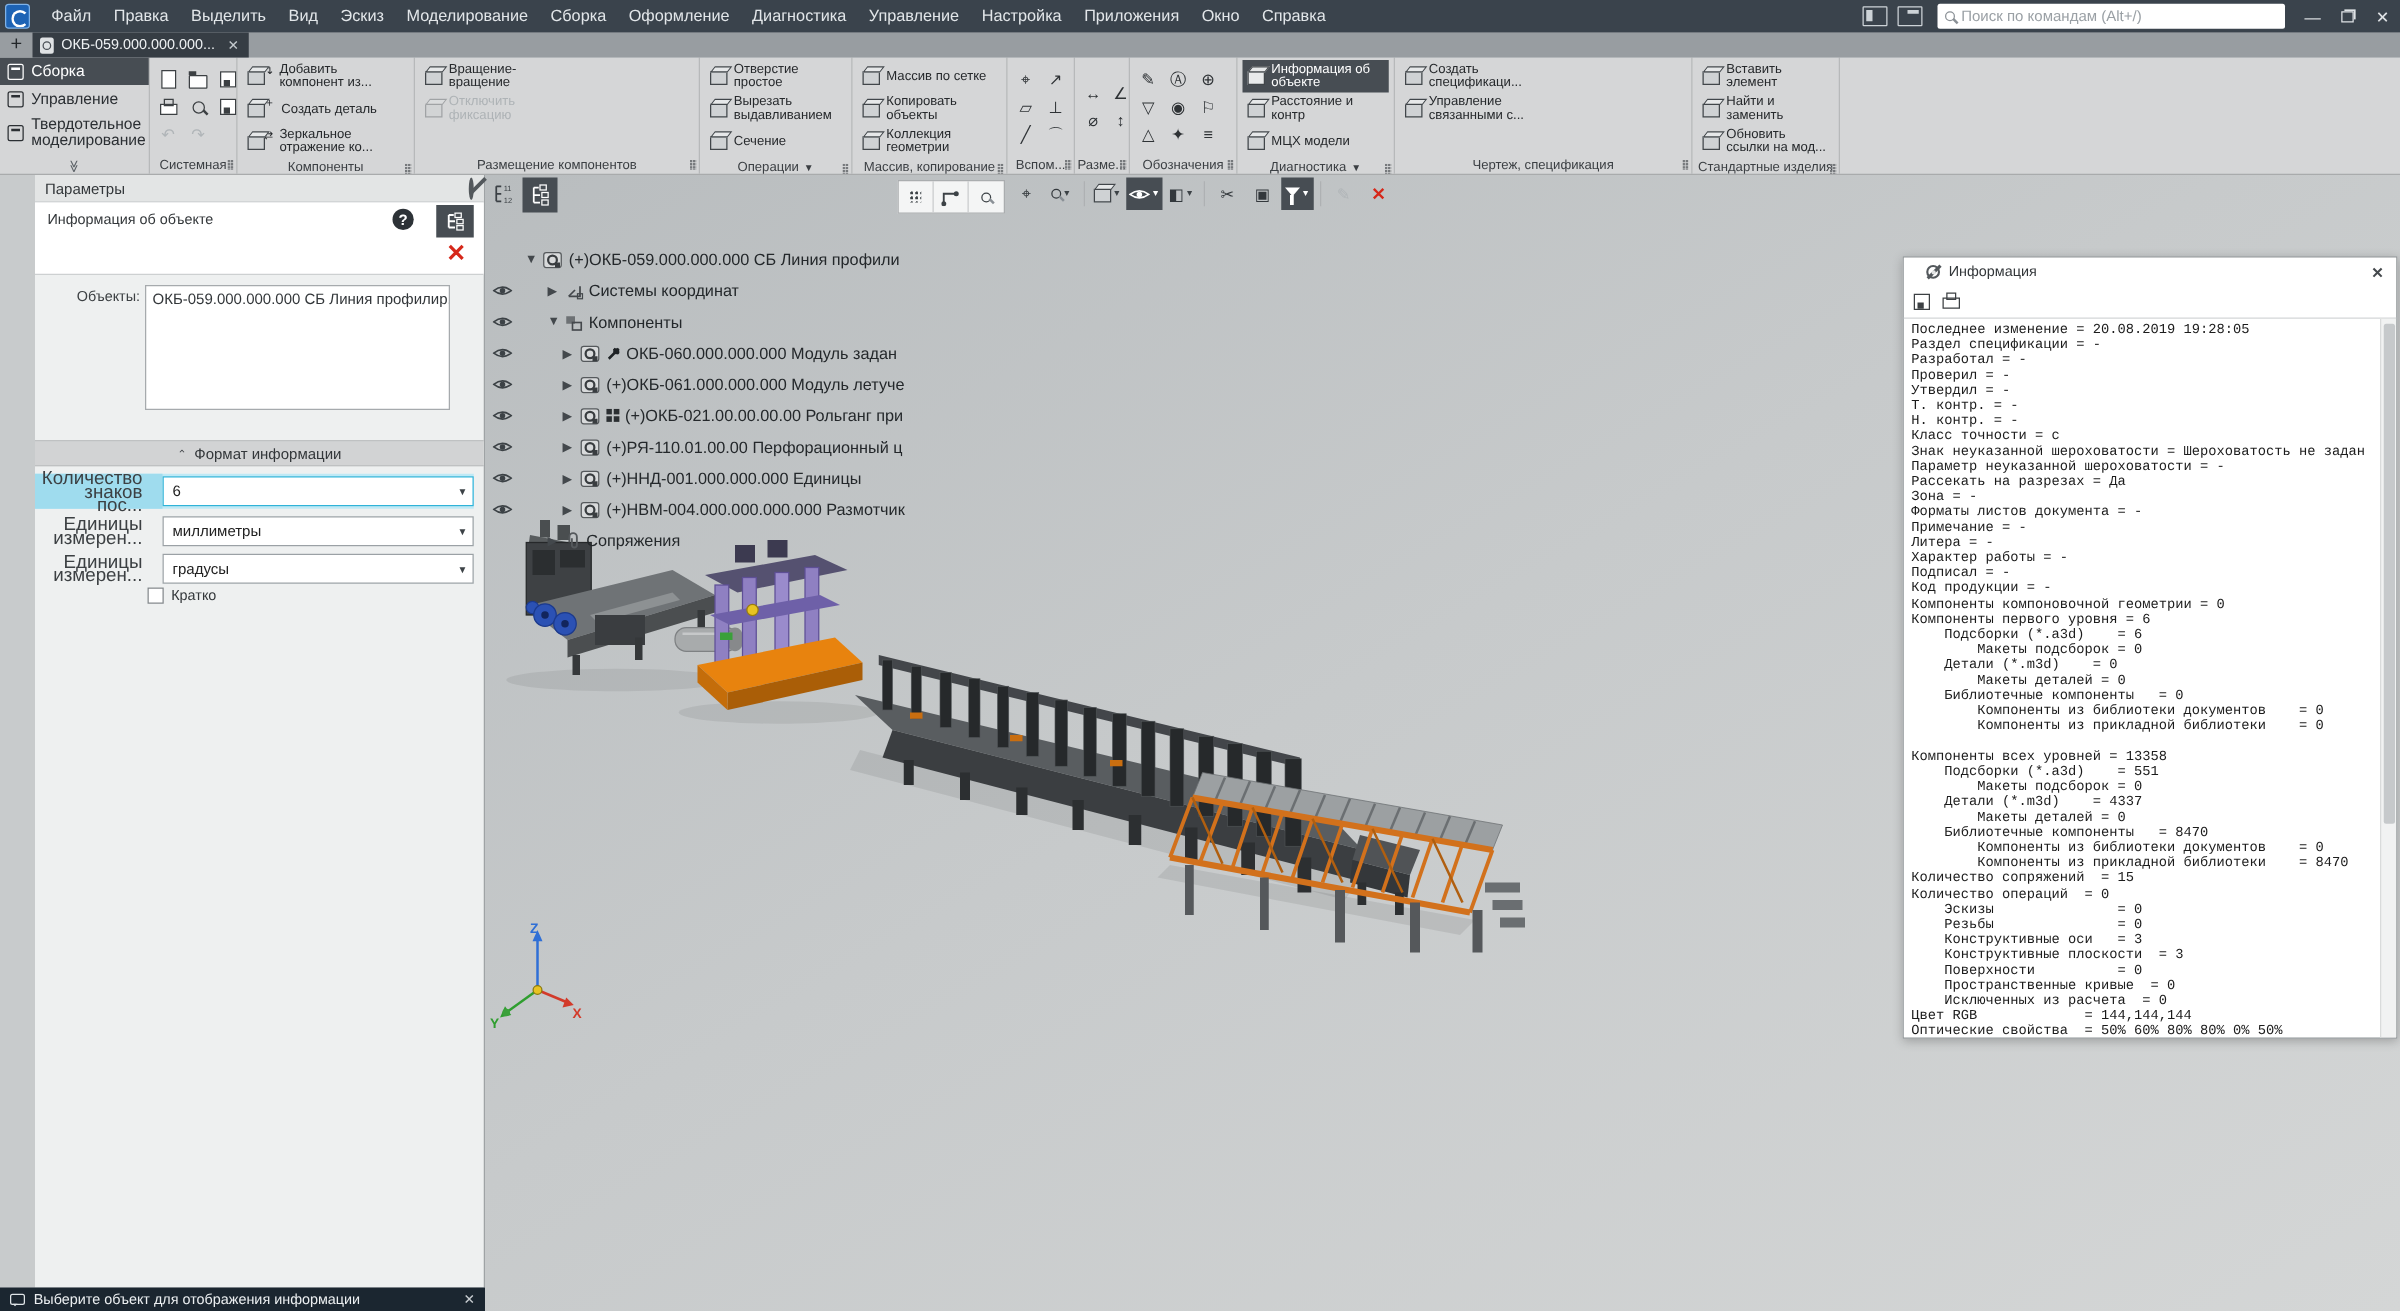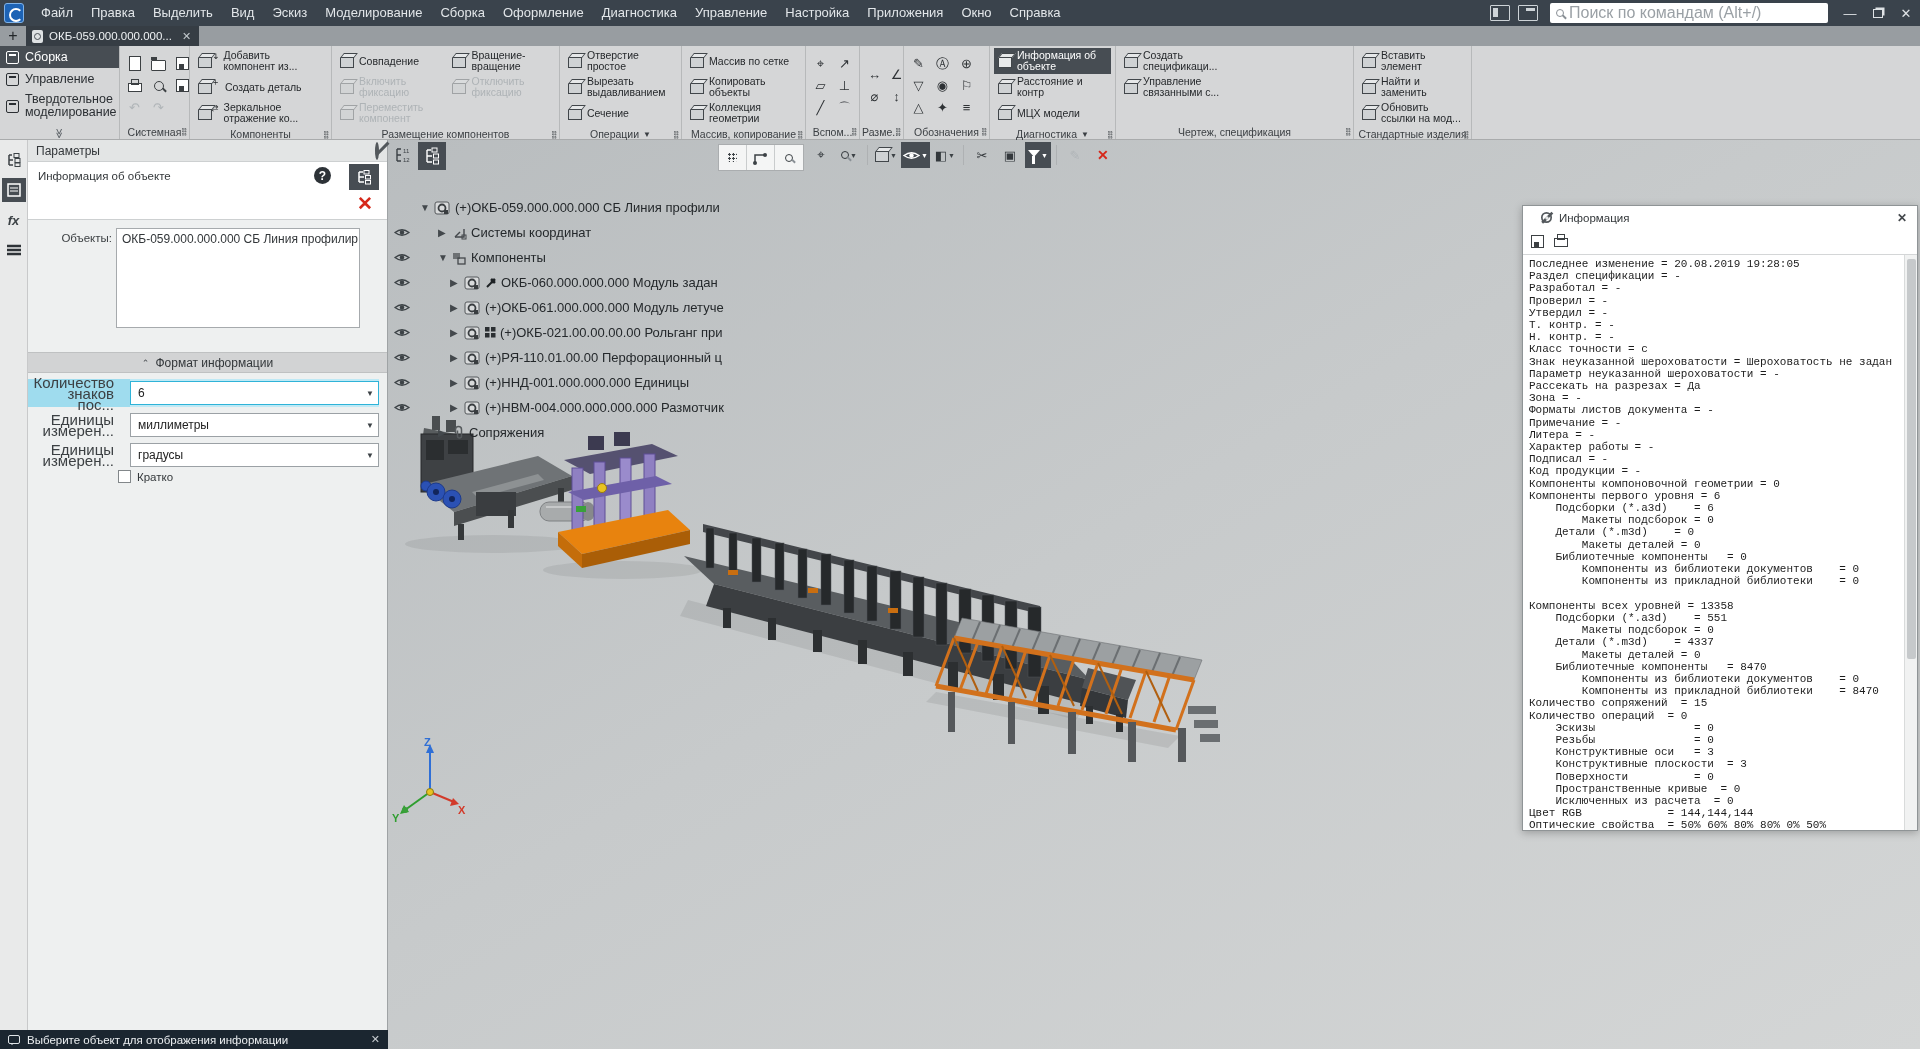--- a/index.html
+++ b/index.html
@@ -17,21 +17,21 @@
   .menu-item { padding:0 9px; height:26px; line-height:26px; cursor:default; }
   .mb-spacer { flex:1; }
   .mb-ic { width:20px; height:16px; margin:0 4px; border:1.5px solid #cdd3d7; border-radius:1px; position:relative; }
   .mb-ic::after { content:""; position:absolute; left:2px; top:2px; width:5px; height:9px; background:#cdd3d7; }
   .mb-ic2::after { left:auto; right:2px; width:9px; height:3px; }
   .searchbox { width:278px; height:20px; background:#fff; border-radius:2px; margin:0 8px;
                display:flex; align-items:center; padding:0 6px; gap:5px; }
   .mag { width:8px; height:8px; border:1.5px solid #8a9096; border-radius:50%; position:relative; flex:0 0 auto; }
   .mag::after { content:""; position:absolute; width:5px; height:1.5px; background:#8a9096;
                 transform:rotate(45deg); right:-4px; bottom:-1px; }
-  .searchbox input { border:none; outline:none; flex:1; font-size:16px; font-family:"Liberation Sans",sans-serif; color:#000000; }
+  .searchbox input { border:none; outline:none; flex:1; font-size:12px; font-family:"Liberation Sans",sans-serif; color:#000000; }
   .searchbox input::placeholder { color:#9aa0a5; }
   .wc { width:28px; height:26px; display:flex; align-items:center; justify-content:center; color:#dfe3e6; font-size:13px; }
   .wc-maxbox { width:10px; height:9px; border:1.5px solid #dfe3e6; box-shadow:2px -2px 0 -0.5px #dfe3e6; }
 
   
   .tabbar { position:absolute; left:0; top:26px; width:1920px; height:20px; background:#989da1;
             display:flex; align-items:stretch; z-index:59; }
   .tab-plus { width:26px; display:flex; align-items:center; justify-content:center; font-size:16px; color:#23272a; }
   .tab { background:#363d44; color:#eef1f3; display:flex; align-items:center; gap:6px;
          padding:0 8px 0 6px; font-size:11.5px; min-width:152px; }
@@ -307,34 +307,20 @@
       </div>
         </div>
       <div class="rg-label">
           <span>Компоненты</span>
           <span class="rg-dots"></span>
         </div>
     </div>
 
     <div class="rgroup" style="width:228px">
       <div class="rg-body">
-        <div class="rcol" style="width:112px">
-          <div class="rbtn">
-            <span class="cube3d"></span>
-            <span class="btext">Совпадение</span>
-            </div>
-          <div class="rbtn dis">
-            <span class="cube3d"></span>
-            <span class="btext">Включить фиксацию</span>
-            </div>
-          <div class="rbtn dis">
-            <span class="cube3d"></span>
-            <span class="btext">Переместить компонент</span>
-            </div>
-        </div>
         <div class="rcol" style="width:108px">
           <div class="rbtn">
             <span class="cube3d"></span>
             <span class="btext">Вращение-вращение</span>
             </div>
           <div class="rbtn dis">
             <span class="cube3d"></span>
             <span class="btext">Отключить фиксацию</span>
             </div>
         </div>
@@ -504,42 +490,20 @@
             </div>
       </div>
         </div>
       <div class="rg-label">
           <span>Стандартные изделия</span>
           <span class="rg-dots"></span>
         </div>
     </div>
   </div>
 
-  <div class="left-strip">
-    <div class="ls-btn">
-      <svg width="16" height="14">
-          <path d="M3,2 h3 M3,2 v10 M3,7 h4 M3,12 h4" stroke="#3c4246" stroke-width="1.5" fill="none"></path>
-          <rect x="8" y="0.5" width="5" height="4" fill="none" stroke="#3c4246"></rect>
-          <rect x="9" y="5.5" width="5" height="4" fill="none" stroke="#3c4246"></rect>
-          <rect x="9" y="10" width="5" height="3.5" fill="none" stroke="#3c4246"></rect>
-        </svg>
-    </div>
-    <div class="ls-btn pressed">
-      <svg width="14" height="14">
-          <rect x="1" y="1" width="12" height="12" fill="none" stroke="#fff" stroke-width="1.5"></rect>
-          <path d="M3,5 h8 M3,8 h8" stroke="#fff" stroke-width="1.2"></path>
-        </svg>
-    </div>
-    <div class="ls-btn" style="font-style:italic;font-weight:bold">fx</div>
-    <div class="ls-btn">
-      <svg width="16" height="12">
-          <path d="M1,2 h14 M1,6 h14 M1,10 h14" stroke="#2e3337" stroke-width="2.4"></path>
-        </svg>
-    </div>
-  </div>
 
   <div class="params">
     <div class="pp-header">
       <span>Параметры</span>
       <span style="margin-left:auto"><span class="gear"></span></span>
     </div>
     <div class="pp-cmd">
       <div class="pp-cmd-title">Информация об объекте</div>
       <div class="help-ic">?</div>
       <div class="tree-toggle">

